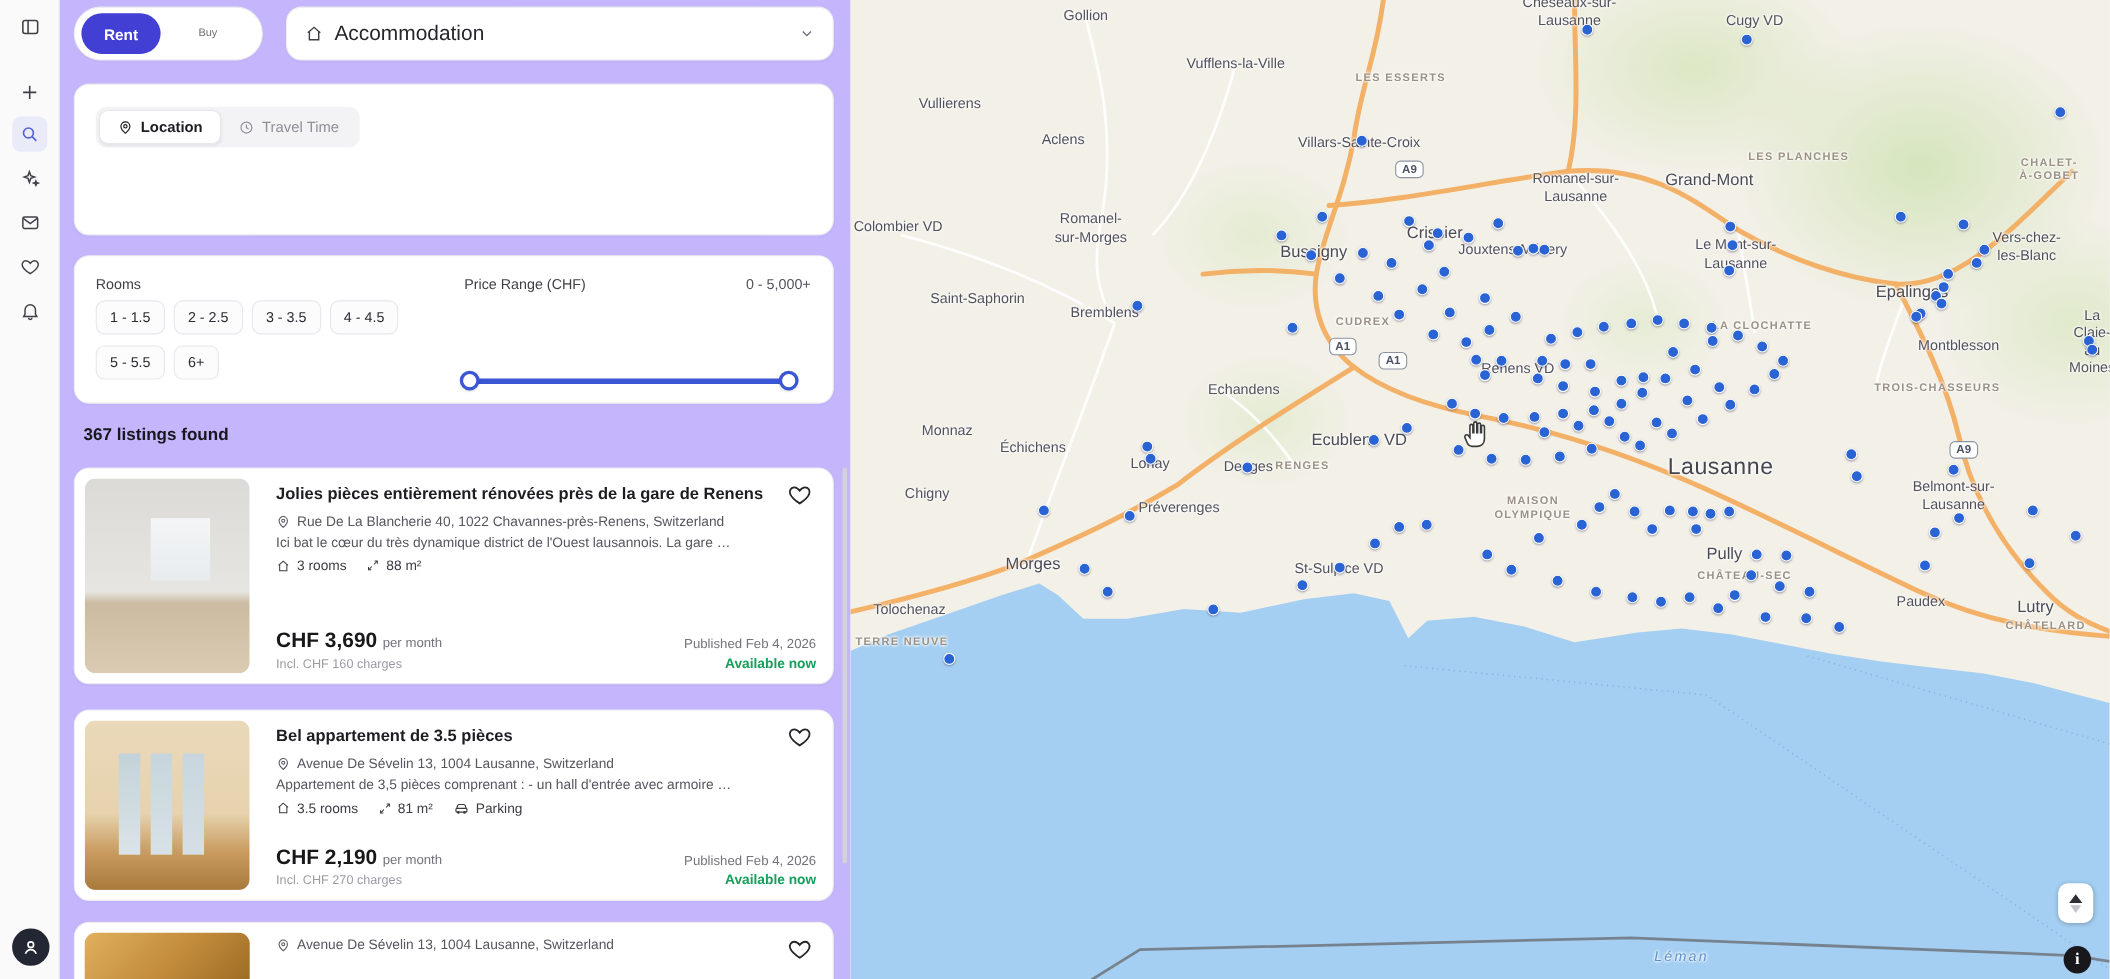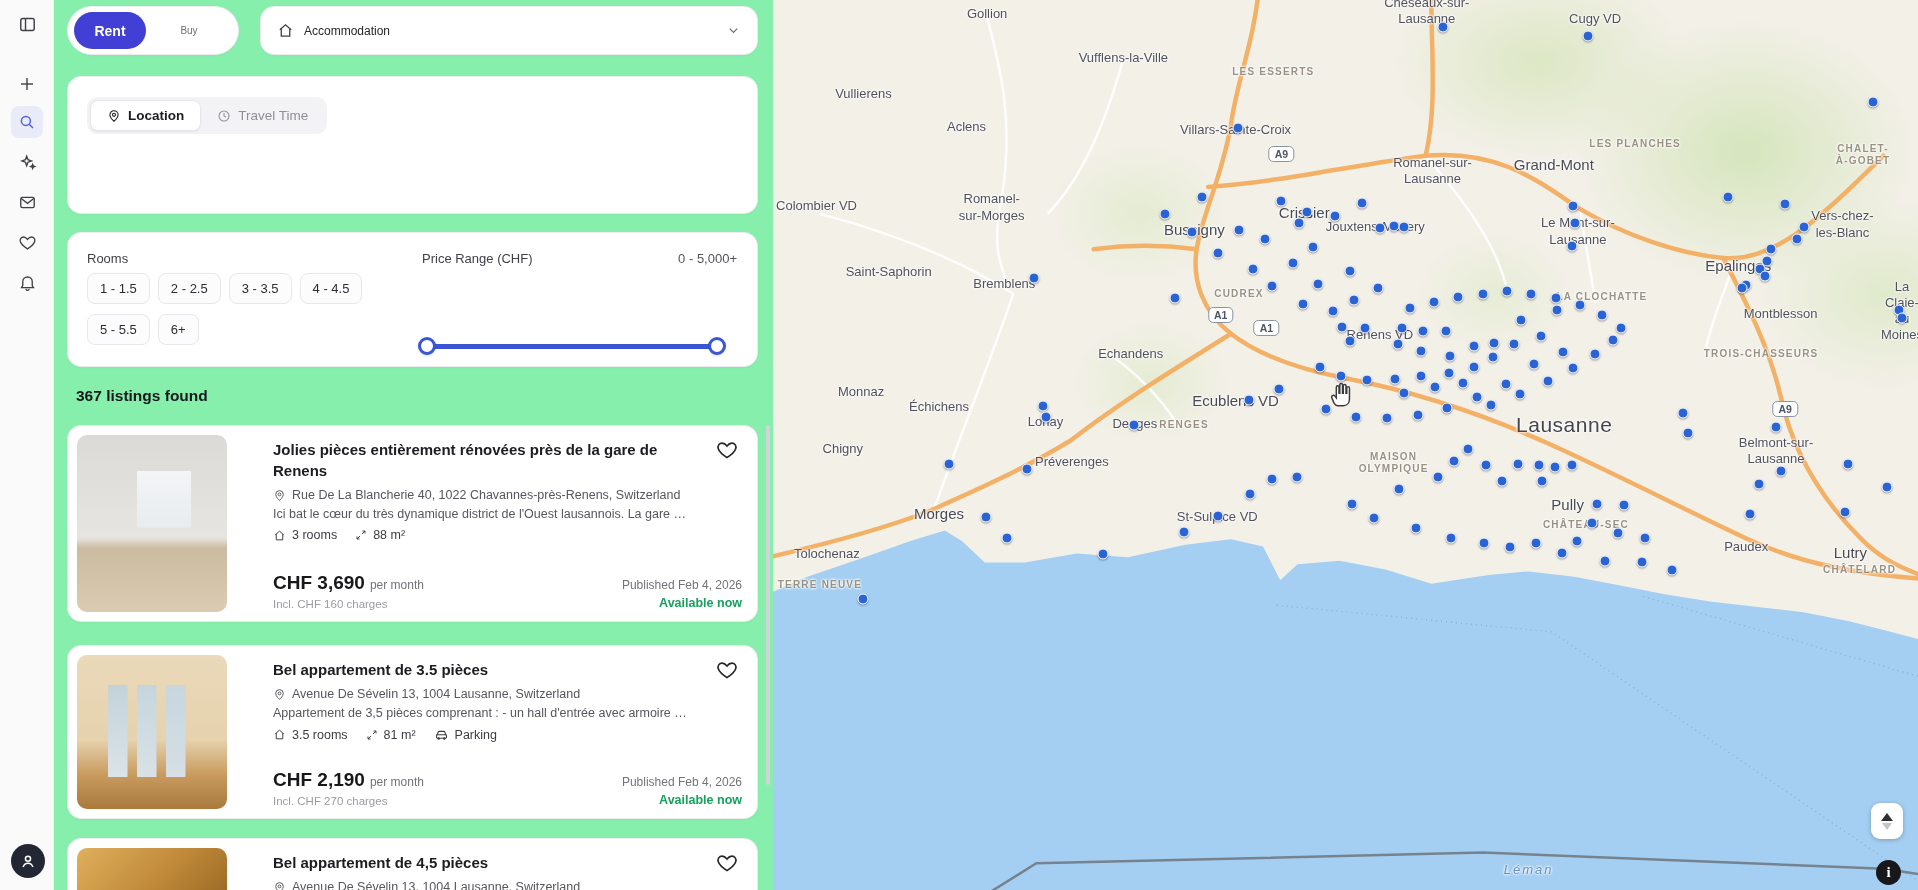--- a/index.html
+++ b/index.html
@@ -7,29 +7,29 @@
   body { font-family:"Liberation Sans", sans-serif; background:#f7f7f8; position:relative; color:#1c1c21; }
 
   
   #rail { position:absolute; left:0; top:0; width:54px; height:890px; background:#fafafb; border-right:1px solid #eeeef1; z-index:30; }
   .rail-btn { position:absolute; left:11px; width:32px; height:32px; display:flex; align-items:center; justify-content:center; border-radius:8px; cursor:pointer; }
   .rail-btn svg { display:block; }
   .rail-btn.active { background:#e9ebf9; }
   #avatar { position:absolute; left:11px; bottom:12px; width:34px; height:34px; border-radius:50%; background:#232733; display:flex; align-items:center; justify-content:center; }
 
   
-  #panel { position:absolute; left:54px; top:0; width:719px; height:890px; background:#86efac; z-index:20; }
+  #panel { position:absolute; left:54px; top:0; width:719px; height:890px; background:#c4b5fd; z-index:20; }
   .card { position:absolute; background:#fff; border:1px solid #ececf0; border-radius:14px; box-shadow:0 1px 2px rgba(20,20,30,.03); }
 
   #segcard { left:13px; top:6px; width:172px; height:49px; border-radius:26px; display:flex; align-items:center; padding:6px; }
   #rent-btn { width:72px; height:37px; border-radius:20px; background:#4240d4; color:#fff; font-size:14px; font-weight:700; display:flex; align-items:center; justify-content:center; cursor:pointer; }
   #buy-btn { flex:1; text-align:center; font-size:10px; color:#6e6e78; cursor:pointer; }
 
   #catcard { left:206px; top:6px; width:498px; height:49px; display:flex; align-items:center; padding:0 16px; cursor:pointer; }
-  #catcard .lbl { font-size:12px; color:#26262b; margin-left:10px; }
+  #catcard .lbl { font-size:19px; color:#26262b; margin-left:10px; }
   #catcard .chev { margin-left:auto; }
 
   #searchcard { left:13px; top:76px; width:691px; height:138px; }
   #tabs { position:absolute; left:19px; top:20px; height:37px; background:#f3f3f6; border-radius:10px; display:flex; align-items:center; padding:3px; }
   .tab { height:31px; display:flex; align-items:center; gap:7px; padding:0 16px; border-radius:8px; font-size:13.5px; cursor:pointer; color:#8f8f98; }
   .tab.sel { background:#fff; border:1px solid #e6e6ec; box-shadow:0 1px 2px rgba(20,20,30,.06); color:#1c1c21; font-weight:600; }
   #loc-input { position:absolute; left:19px; top:72px; width:654px; height:47px; border:1px solid #dcdce2; border-radius:11px; display:flex; align-items:center; padding:0 14px; background:#fff; }
   #loc-input input { border:none; outline:none; flex:1; margin-left:10px; font-size:14.5px; color:#26262b; font-family:"Liberation Sans",sans-serif; background:transparent; }
   #loc-input input::placeholder { color:#9a9aa3; }
 
@@ -53,21 +53,21 @@
   .photo { flex:0 0 150px; border-radius:10px; overflow:hidden; }
   .ph1 { background:
       linear-gradient(#f3f5f6,#e8ecee) 62% 30%/36% 32% no-repeat,
       linear-gradient(180deg,#dcdad6 0%,#e7e5e1 58%,#cbbba1 64%,#dacbb2 100%); }
   .ph2 { background:
       linear-gradient(#c3d2da,#dbe4e8) 24% 48%/13% 60% no-repeat,
       linear-gradient(#c6d5dd,#d8e2e6) 46% 48%/13% 60% no-repeat,
       linear-gradient(#c9d6de,#d5dfe4) 68% 48%/13% 60% no-repeat,
       linear-gradient(180deg,#ead9ba 0%,#e6d2ad 55%,#c89a5e 78%,#a97a3c 100%); }
   .ph3 { background:linear-gradient(135deg,#e0b05c 0%,#c08a3a 35%,#92621f 70%,#6f4a16 100%); }
-  .lcontent { flex:1; display:flex; flex-direction:column; padding:4px 6px 2px 0; position:relative; min-width:0;margin-left:22px; }
+  .lcontent { flex:1; display:flex; flex-direction:column; padding:4px 6px 2px 0; position:relative; min-width:0; }
   .ltitle { font-size:15px; font-weight:700; color:#1c1c21; line-height:1.4; padding-right:44px; margin-bottom:7px; }
   .heart-btn { position:absolute; top:4px; right:10px; cursor:pointer; }
   .lrow { display:flex; align-items:center; gap:6px; font-size:12.5px; color:#56565e; margin-bottom:5px; white-space:nowrap; overflow:hidden; }
   .ldesc { font-size:12.5px; color:#56565e; margin-bottom:7px; white-space:nowrap; overflow:hidden; text-overflow:ellipsis; }
   .lfeat { display:flex; align-items:center; gap:18px; font-size:12.5px; color:#3c3c43; }
   .lfeat span { display:flex; align-items:center; gap:6px; }
   .pricerow { margin-top:auto; display:flex; align-items:flex-end; }
   .pricebox .big { font-size:19px; font-weight:800; color:#18181b; }
   .pricebox .per { font-size:12px; color:#73737b; font-weight:400; margin-left:5px; }
   .pricebox .chg { font-size:11.5px; color:#9b9ba3; margin-top:4px; }
@@ -308,21 +308,20 @@
           <div class="pub">Published Feb 4, 2026</div>
           <div class="avail">Available now</div>
         </div>
       </div>
     </div>
   </div>
 
   <div class="card listing" id="card3">
     <div class="photo ph3"></div>
     <div class="lcontent">
-      <div class="ltitle">Bel appartement de 4,5 pièces</div>
       <div class="heart-btn">
         <svg width="22" height="22" viewBox="0 0 24 24" fill="none" stroke="#26262b" stroke-width="1.8">
             <path d="M12 20.3s-8-5.1-9.5-9.6C1.4 7.5 3.5 4.5 6.7 4.5c2.1 0 3.8 1.3 5.3 3.2 1.5-1.9 3.2-3.2 5.3-3.2 3.2 0 5.3 3 4.2 6.2-1.5 4.5-9.5 9.6-9.5 9.6z"></path>
           </svg>
       </div>
       <div class="lrow">
         <svg width="13" height="13" viewBox="0 0 24 24" fill="none" stroke="#56565e" stroke-width="1.8">
             <path d="M12 21s-7-5.8-7-11a7 7 0 0 1 14 0c0 5.2-7 11-7 11z"></path>
             <circle cx="12" cy="10" r="2.6"></circle>
           </svg>

